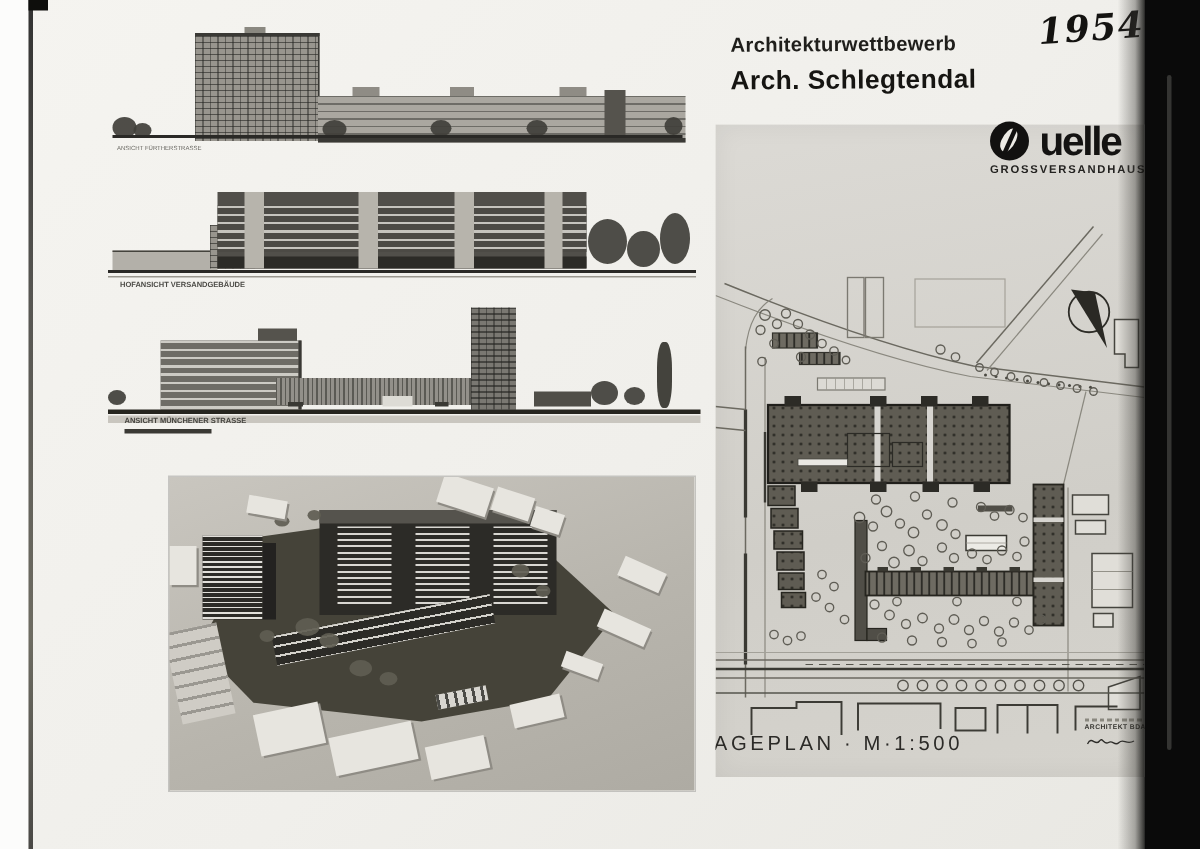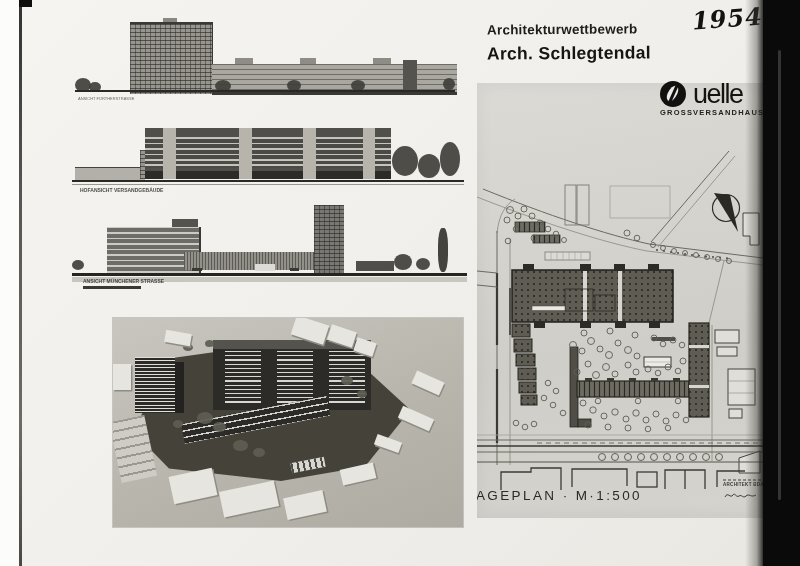--- a/index.html
+++ b/index.html
@@ -30,21 +30,21 @@
   .stamp{left:246px;top:395px;width:40px;}
   .stamp .sq{height:2px;background:repeating-linear-gradient(to right,#8a887f 0 3px,transparent 3px 5px);margin:1px 0;}
   .stamp .st{font-size:4.5px;font-weight:bold;color:#35342f;letter-spacing:.3px;white-space:nowrap;}
   
   .logo{left:660px;top:80px;width:100px;}
   .logo-row{display:flex;align-items:center;height:27px;}
   .q-icon{position:relative;display:inline-block;width:26px;height:26px;border-radius:50%;background:#121110;flex:0 0 auto;}
   .q-leaf{position:absolute;left:8px;top:4px;width:9px;height:17px;background:#edebe5;
           border-radius:55% 45% 50% 50%/62% 38% 62% 38%;transform:rotate(24deg);}
   .q-slash{position:absolute;left:12px;top:3px;width:2.5px;height:19px;background:#121110;transform:rotate(24deg);}
-  .q-text{font-size:27px;line-height:26px;font-weight:400;letter-spacing:-1.5px;color:#141312;margin-left:7px;}
+  .q-text{font-size:27px;line-height:26px;font-weight:700;letter-spacing:-1.5px;color:#141312;margin-left:7px;}
   .logo-sub{font-size:7.5px;font-weight:bold;letter-spacing:1.2px;color:#232220;margin-top:1px;white-space:nowrap;}
   
   .elev{overflow:visible;}
   .tex-grid{background-color:#98958e;background-image:
      repeating-linear-gradient(to bottom,rgba(35,35,32,.6) 0 1px,transparent 1px 4px),
      repeating-linear-gradient(to right,rgba(35,35,32,.45) 0 1px,transparent 1px 5px);}
   .tex-hband{background-image:repeating-linear-gradient(to bottom,rgba(228,226,220,.8) 0 1.5px,transparent 1.5px 5.5px);}
   .blob{border-radius:50%;background:#403f3a;opacity:.92;}
   .cap{color:#6a6963;white-space:nowrap;}
   .gline{background:#2a2926;}

